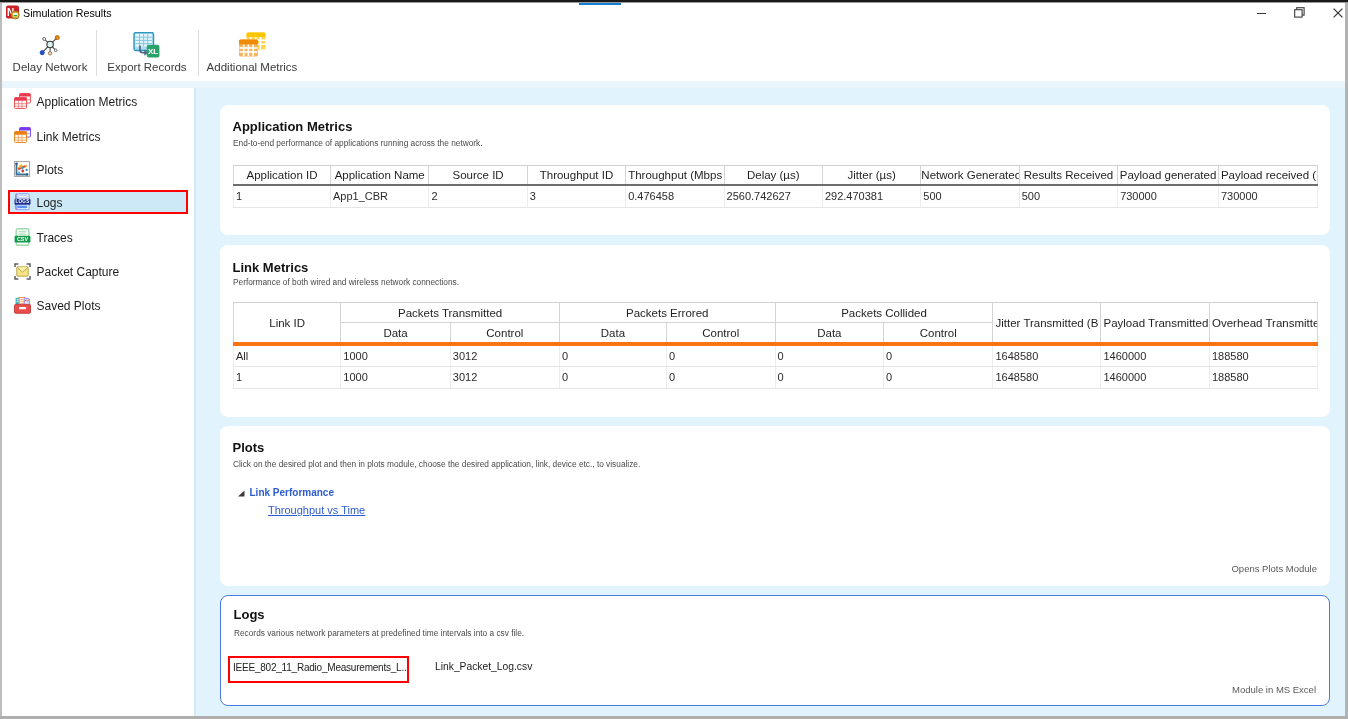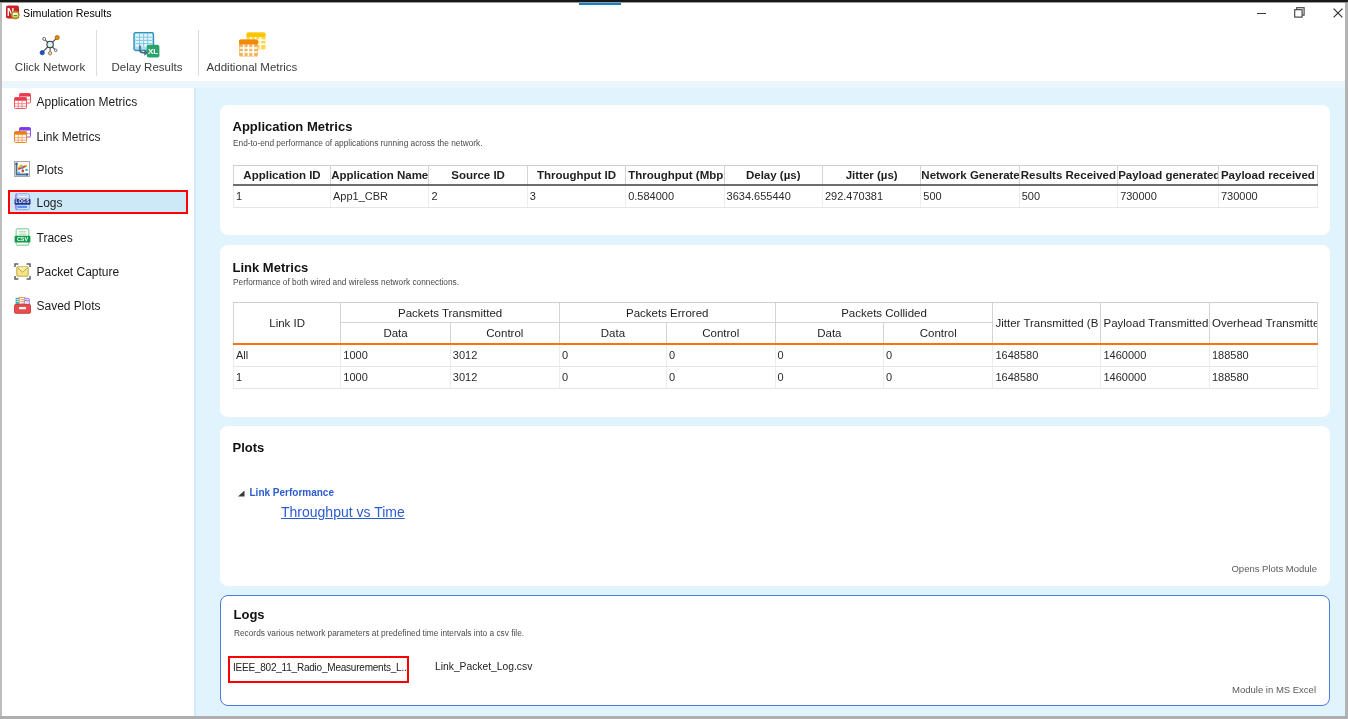--- a/index.html
+++ b/index.html
@@ -39,25 +39,25 @@
 .t1 table { width:1084.5px; }
 .t2 table { width:1084.5px; }
 table { border-collapse:collapse; table-layout:fixed; }
 th { font-weight:normal; font-size:11.5px; color:#1f1f1f; text-align:center;
   overflow:hidden; white-space:nowrap; padding:0;
   border-left:1px solid #d4d4d4; border-right:1px solid #d4d4d4; }
 td { font-size:11px; color:#2b2b2b; text-align:left; padding:0 0 0 2px;
   overflow:hidden; white-space:nowrap;
   border-left:1px solid #ededed; border-right:1px solid #ededed;
   border-bottom:1px solid #e6e6e6; }
-.t1 th { border-top:1px solid #cfcfcf; border-bottom:2px solid #6e6e6e; height:19px;font-weight:bold; }
+.t1 th { border-top:1px solid #cfcfcf; border-bottom:2px solid #6e6e6e; height:19px; }
 .t1 td { height:22.5px; }
 .t2 .r1 th { border-top:1px solid #cfcfcf; border-bottom:1px solid #d4d4d4; height:20px; }
 .t2 .r2 th { height:21.5px; }
-.t2 .r2 th, .t2 th[rowspan] { border-bottom:2px solid #f97316; }
+.t2 .r2 th, .t2 th[rowspan] { border-bottom:4px solid #f97316; }
 .t2 td { height:22px; }
 .thL { text-align:left; padding-left:2px; }
 
 .blue { color:#2d5cd0; }
 </style>
 </head>
 <body>
 <div id="win">
 
   <svg class="abs" style="left:6px; top:5px;" width="14" height="15" viewBox="0 0 14 15">
@@ -73,22 +73,22 @@
   <svg class="abs" style="left:1294px; top:7px;" width="11" height="11" viewBox="0 0 11 11">
     <rect x="2.7" y="0.7" width="7.4" height="7.4" fill="none" stroke="#3a3a3a" stroke-width="1.1"></rect>
     <rect x="0.7" y="2.7" width="7.4" height="7.4" fill="#fff" stroke="#3a3a3a" stroke-width="1.1"></rect>
   </svg>
   <svg class="abs" style="left:1333px; top:8px;" width="10" height="10" viewBox="0 0 10 10">
     <path d="M0.6,0.6 L9.4,9.4 M9.4,0.6 L0.6,9.4" stroke="#333" stroke-width="1.2"></path>
   </svg>
 
   <div class="abs sep" style="left:96px;"></div>
   <div class="abs sep" style="left:198px;"></div>
-  <div class="abs tblabel" style="left:10px; width:80px;">Click Network</div>
-  <div class="abs tblabel" style="left:103px; width:88px;">Delay Results</div>
+  <div class="abs tblabel" style="left:10px; width:80px;">Delay Network</div>
+  <div class="abs tblabel" style="left:103px; width:88px;">Export Records</div>
   <div class="abs tblabel" style="left:200px; width:104px;">Additional Metrics</div>
 
   <svg class="abs" style="left:37px; top:32px;" width="26" height="26" viewBox="0 0 26 26">
     <g stroke="#4f4f4f" stroke-width="1.1">
       <line x1="13.1" y1="12.5" x2="20" y2="5.8"></line>
       <line x1="13.1" y1="12.5" x2="7.3" y2="7.1"></line>
       <line x1="13.1" y1="12.5" x2="5.2" y2="20.6"></line>
       <line x1="13.1" y1="12.5" x2="13.1" y2="21.2"></line>
       <line x1="13.1" y1="12.5" x2="18.5" y2="18.1"></line>
     </g>
@@ -286,22 +286,22 @@
             <th>Network Generated</th>
             <th>Results Received</th>
         <th>Payload generated</th>
             <th class="thL">Payload received (Bytes)</th>
       </tr>
       <tr>
         <td>1</td>
             <td>App1_CBR</td>
             <td>2</td>
             <td>3</td>
-            <td>0.584000</td>
-        <td>3634.655440</td>
+            <td>0.476458</td>
+        <td>2560.742627</td>
             <td>292.470381</td>
             <td>500</td>
             <td>500</td>
         <td>730000</td>
             <td>730000</td>
       </tr>
     </tbody>
       </table>
   </div>
 
@@ -364,25 +364,26 @@
         <td>1648580</td>
             <td>1460000</td>
             <td>188580</td>
       </tr>
     </tbody>
       </table>
   </div>
 
   <div class="card" style="left:220px; top:426px; height:159.5px;">
     <div class="ctitle" style="top:14px;">Plots</div>
+    <div class="csub" style="top:33px;">Click on the desired plot and then in plots module, choose the desired application, link, device etc., to visualize.</div>
     <svg class="abs" style="left:18px; top:63.5px;" width="7" height="7" viewBox="0 0 7 7">
       <polygon points="6.5,0.5 6.5,6.5 0,6.5" fill="#3a3a3a"></polygon>
     </svg>
     <div class="abs blue" style="left:29.5px; top:61.2px; font-size:10px; font-weight:bold;">Link Performance</div>
-    <div class="abs blue" style="left:61px; top:78px; font-size:14px; text-decoration:underline;text-align:right;">Throughput vs Time</div>
+    <div class="abs blue" style="left:48px; top:78px; font-size:11px; text-decoration:underline;text-align:right;">Throughput vs Time</div>
     <div class="cnote" style="top:137px;">Opens Plots Module</div>
   </div>
 
   <div class="card" style="left:220px; top:594.5px; height:111.5px; border:1px solid #4b7be0;">
     <div class="ctitle" style="top:11.5px;">Logs</div>
     <div class="csub" style="top:32px;">Records various network parameters at predefined time intervals into a csv file.</div>
     <div class="abs" style="left:7px; top:60px; width:181px; height:27px; border:2px solid #f00; background:#fff; overflow:hidden;">
       <div class="abs" style="left:3px; top:4px; font-size:10px; letter-spacing:-0.22px; color:#222; white-space:nowrap;">IEEE_802_11_Radio_Measurements_L...</div>
     </div>
     <div class="abs" style="left:214px; top:65.3px; font-size:10.3px; color:#222;">Link_Packet_Log.csv</div>

